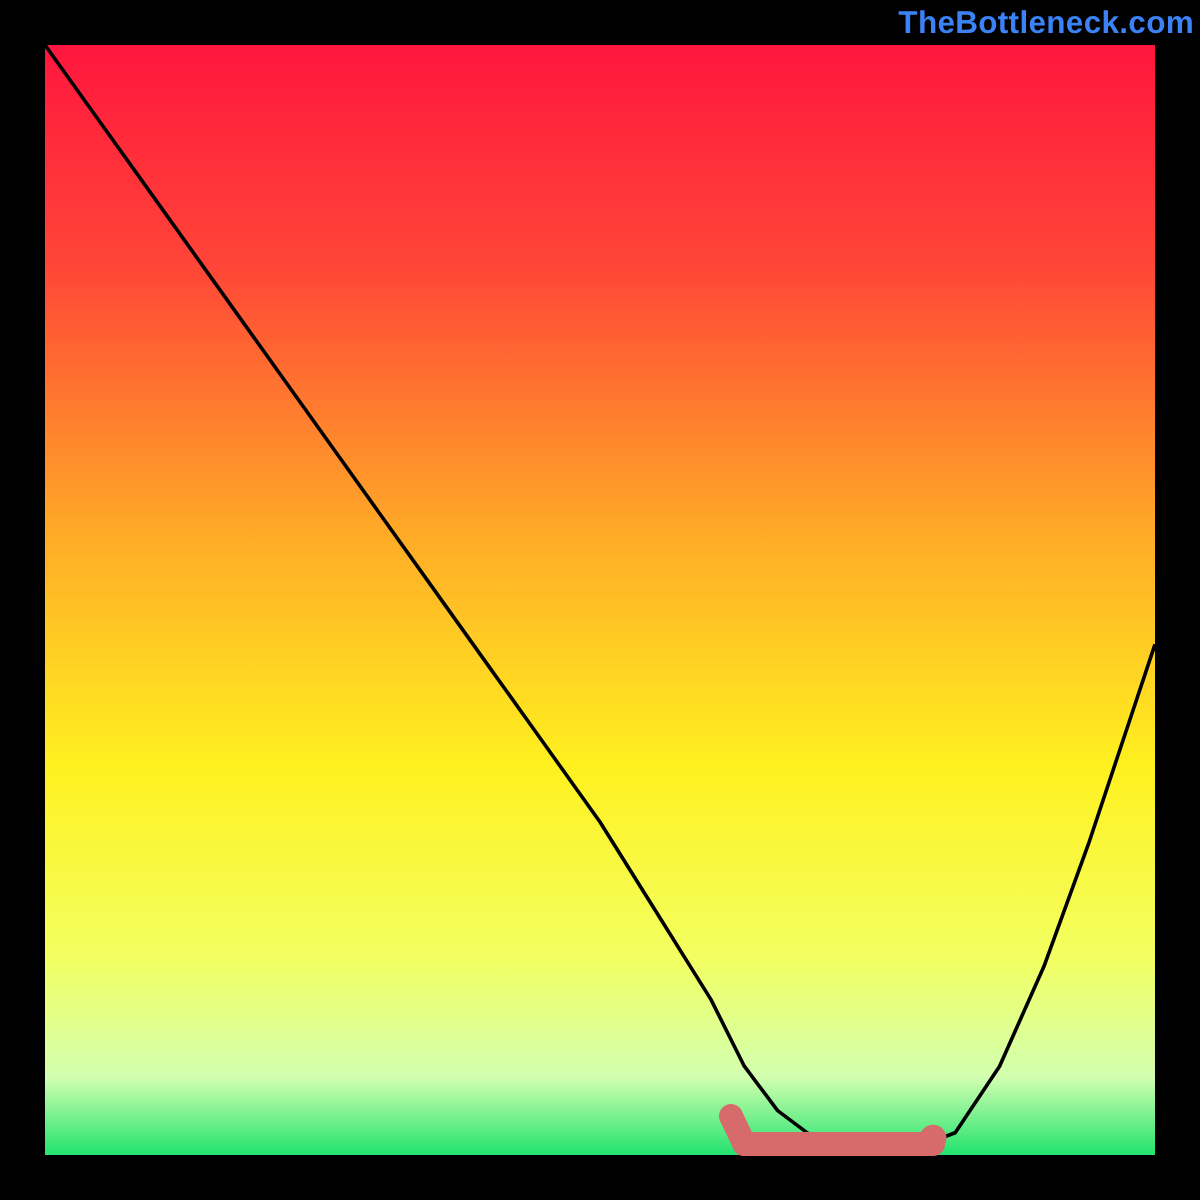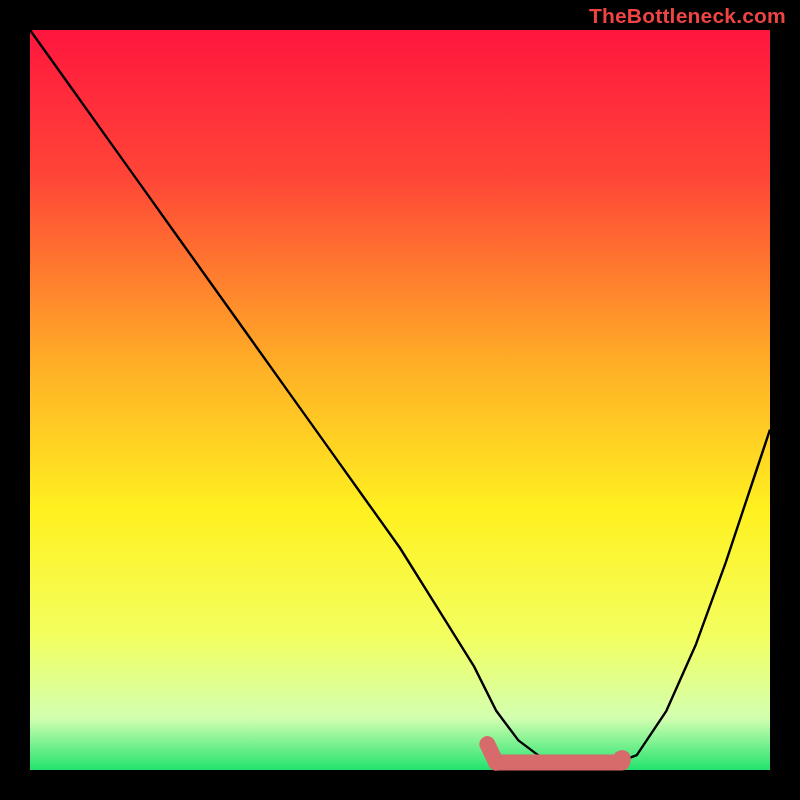--- a/index.html
+++ b/index.html
@@ -11,22 +11,22 @@
     font-family: Arial, Helvetica, sans-serif;
   }
   .wrap {
     position: relative;
     width: 800px;
     height: 800px;
   }
   .attribution {
     position: absolute;
     top: 4px;
-    right: 14px;
-    color: #ef4444;
+    right: 4px;
+    color: #3b82f6;
     font-size: 21px;
     font-weight: 600;
     letter-spacing: 0.2px;
   }
   svg {
     display: block;
   }
 </style>
 </head>
 <body>

